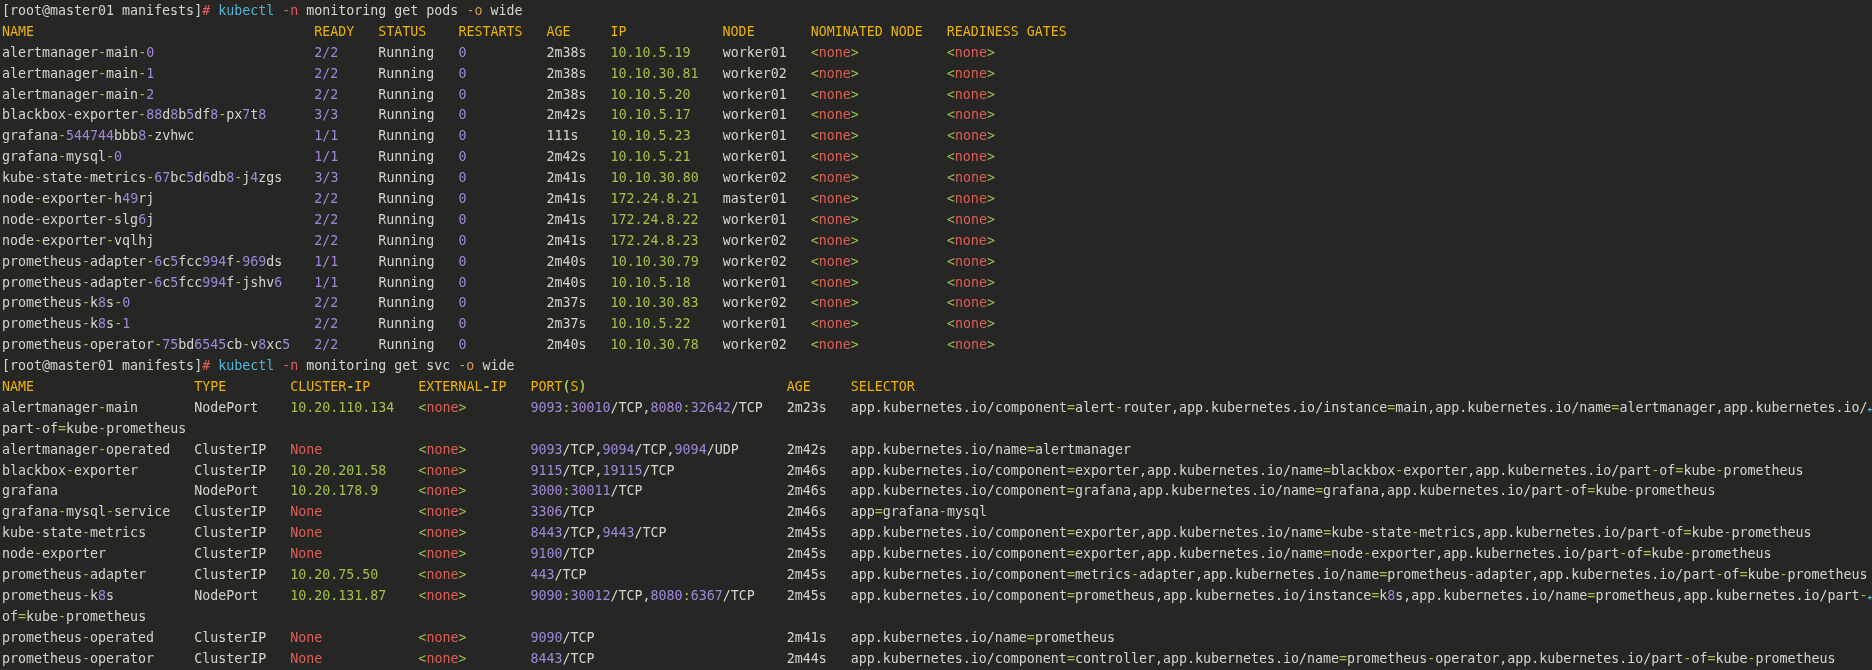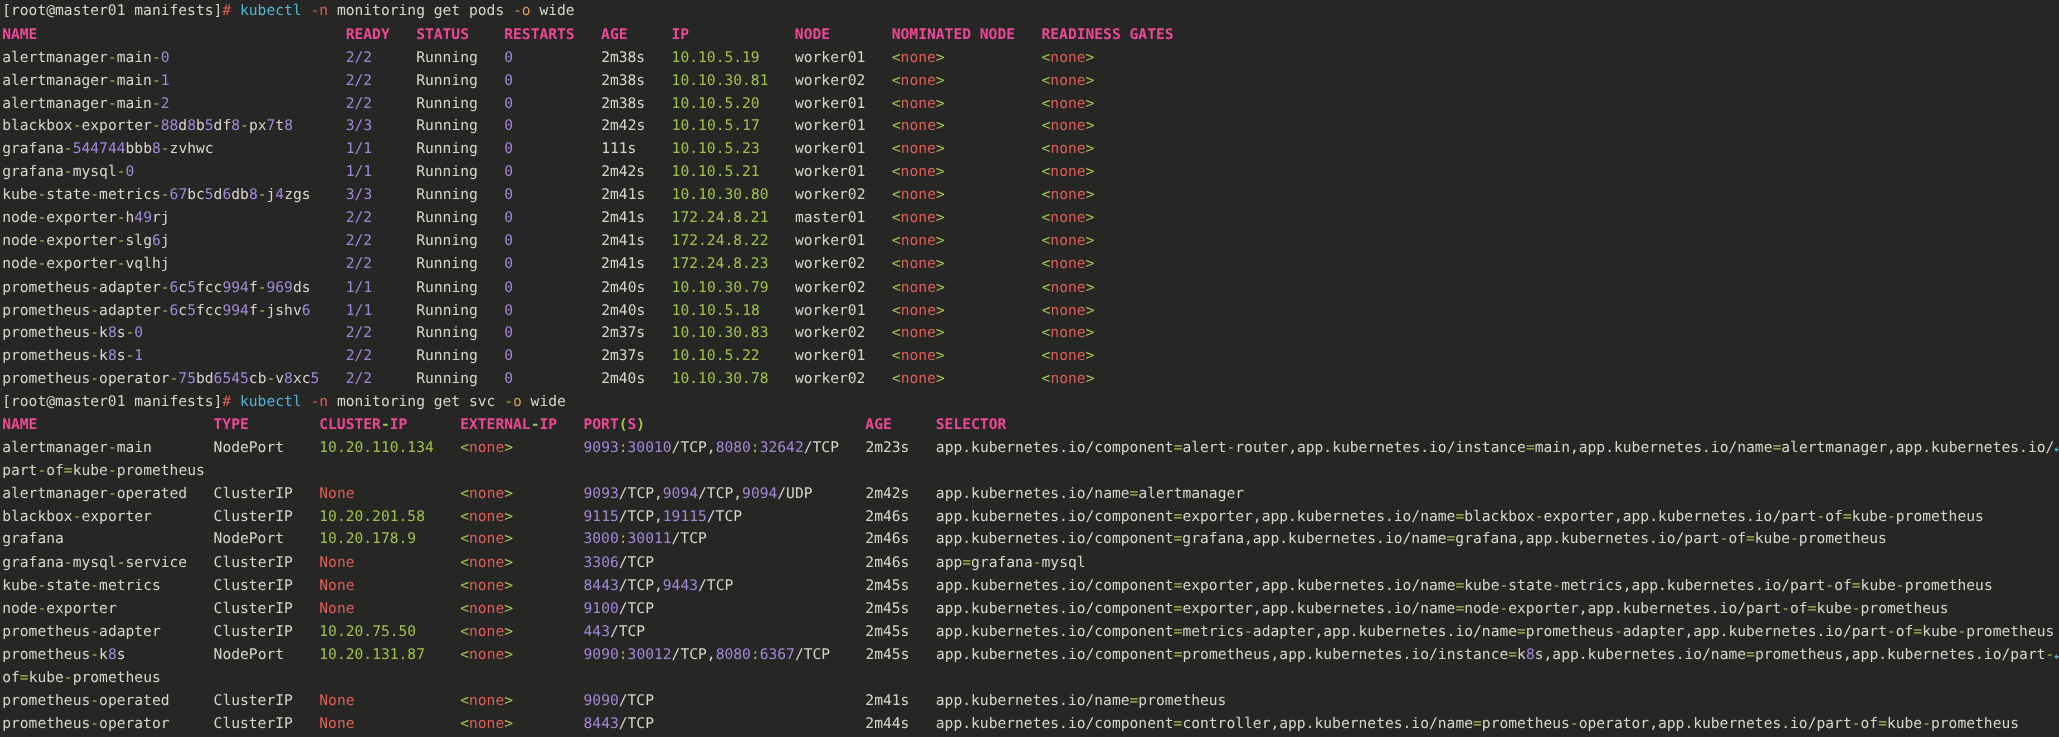--- a/index.html
+++ b/index.html
@@ -14,21 +14,21 @@
     padding:1px 0 0 2px;
     font-family:"DejaVu Sans Mono", monospace;
     font-size:13.3px;
     line-height:20.9px;
     white-space:pre;
     color:#d6d4cd;
     cursor:text;
   }
   .line{height:20.9px;}
   .fg{color:#d6d4cd;}
-  .b {color:#ec4899;font-weight:700;}
+  .b {color:#eab308;font-weight:400;}
   .gb{color:#a0c14b;font-weight:700;}
   .g {color:#a0c14b;}
   .gu{color:#a0c14b;text-decoration-thickness:1px;text-underline-offset:3px;}
   .p {color:#a287d8;}
   .r {color:#df5e58;}
   .c {color:#52b3d9;}
   .o {color:#d29a56;}
   .wr{color:#52b3d9;}
 </style>
 </head>

